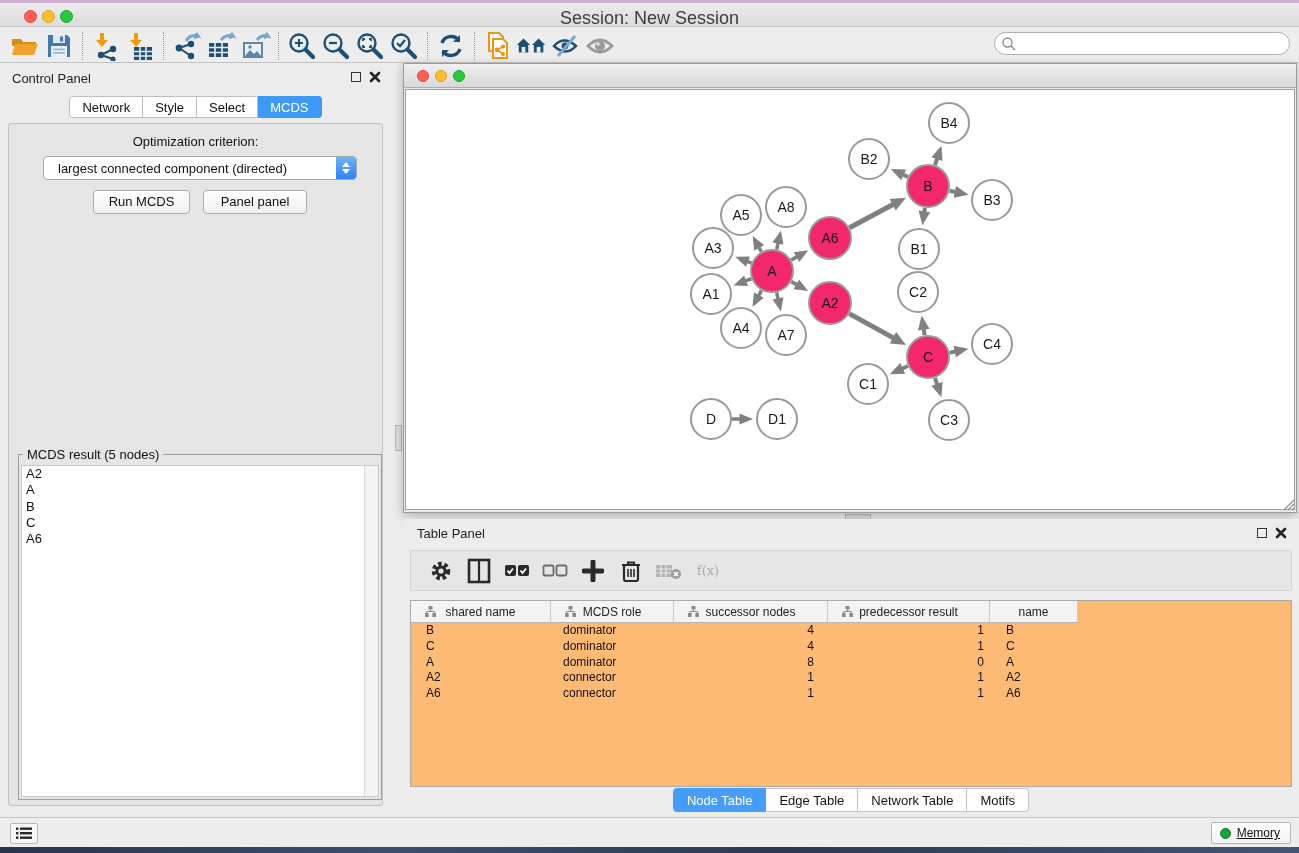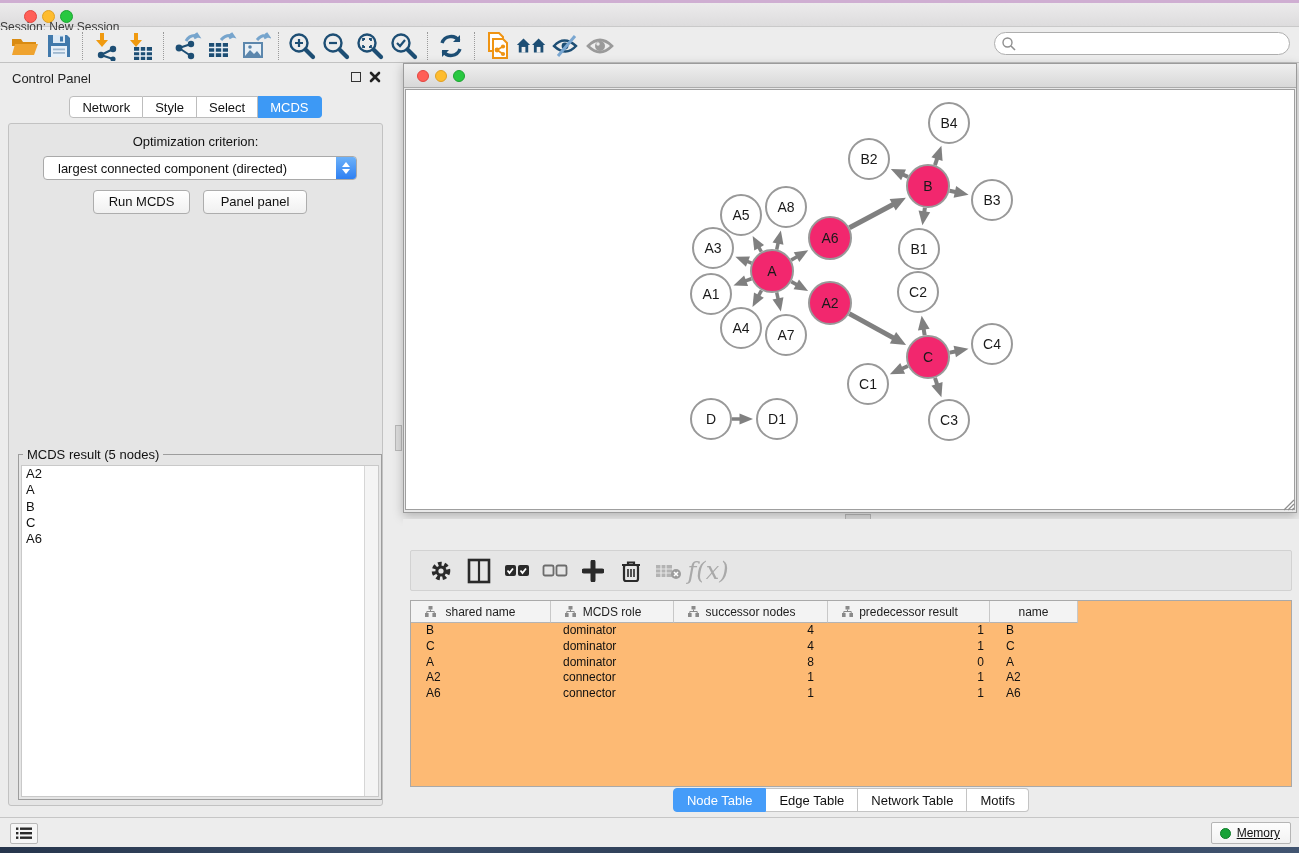--- a/index.html
+++ b/index.html
@@ -12,22 +12,22 @@
     color:#222;
   }
   
   .titlebar {
     position:absolute; left:0; top:0; width:1299px; height:27px;
     background:linear-gradient(#ecebec,#dddcdd);
     border-top:3px solid #cfaed2;
     border-bottom:1px solid #c9c9c9;
   }
   .titlebar .title {
-    position:absolute; left:0; right:0; top:5px; 
-    font-size:12px; color:#3c3c3c;margin-top:12px;
+    position:absolute; left:0; right:0; top:5px; text-align:center;
+    font-size:18px; color:#3c3c3c;
   }
   .tl { position:absolute; top:7px; width:13px; height:13px; border-radius:50%; }
   .tl.red    { left:24px; background:#ff5f57; border:1px solid #e24640; }
   .tl.yellow { left:42px; background:#febc2e; border:1px solid #dfa023; }
   .tl.green  { left:60px; background:#28c840; border:1px solid #1da432; }
 
   
   .main-toolbar {
     position:absolute; left:0; top:30px; width:1299px; height:33px;
     background:#ededed; border-bottom:1px solid #c2c2c2;
@@ -144,21 +144,21 @@
   
   .table-panel { position:absolute; left:403px; top:519px; width:896px; height:298px; background:#ececec; }
   .tp-titlebar { position:relative; height:28px; }
   .tp-titlebar .p-title { position:absolute; left:14px; top:7px; font-size:13px; }
   .tp-toolbar {
     position:absolute; left:7px; top:31px; width:882px; height:41px;
     background:#e6e6e6; border:1px solid #d2d2d2; border-radius:2px;
     display:flex; align-items:center; padding-left:14px; gap:6px;
   }
   .tp-ic { width:32px; height:30px; display:flex; align-items:center; justify-content:center; }
-  .fx-label { font-size:24px; font-family:"DejaVu Serif", serif; font-style:italic; color:#a9a9a9; padding-left:2px; }
+  .fx-label { font-size:13px; font-family:"DejaVu Serif", serif; color:#a9a9a9; padding-left:2px; }
 
   .node-table {
     position:absolute; left:7px; top:81px; width:882px; height:187px;
     background:#fdba74; border:1px solid #a9a9a9; overflow:hidden;
   }
   .nt-header { position:absolute; left:0; top:0; height:22px; display:flex; }
   .nt-hcell {
     position:relative; height:22px; background:#f3f3f3;
     border-right:1px solid #c8c8c8; border-bottom:1px solid #b4b4b4;
     display:flex; align-items:center; justify-content:center;
@@ -498,20 +498,29 @@
       </svg>
   </div>
   <div class="resize-grip">
     <svg width="13" height="13" viewBox="0 0 13 13">
       <path d="M12,2 L2,12 M12,6 L6,12 M12,10 L10,12" stroke="#8e8e8e" stroke-width="1.3"></path>
     </svg>
   </div>
 </div>
 
 <div class="table-panel">
+  <div class="tp-titlebar">
+    <span class="p-title">Table Panel</span>
+    <span class="float-ic tp-float"></span>
+    <span class="close-ic tp-close">
+      <svg width="12" height="12" viewBox="0 0 12 12">
+          <path d="M2,2 L10,10 M10,2 L2,10" stroke="#222" stroke-width="2.6" stroke-linecap="round"></path>
+        </svg>
+    </span>
+  </div>
   <div class="tp-toolbar">
     <div class="tp-ic">
       <svg width="24" height="24" viewBox="0 0 24 24">
         <circle cx="12" cy="12" r="7" fill="none" stroke="#2a2a2a" stroke-width="4.6" stroke-dasharray="3.4 2.6"></circle>
         <circle cx="12" cy="12" r="5.6" fill="#2a2a2a"></circle>
         <circle cx="12" cy="12" r="2.6" fill="#e6e6e6"></circle>
       </svg>
     </div>
     <div class="tp-ic">
       <svg width="24" height="26" viewBox="0 0 24 26">

